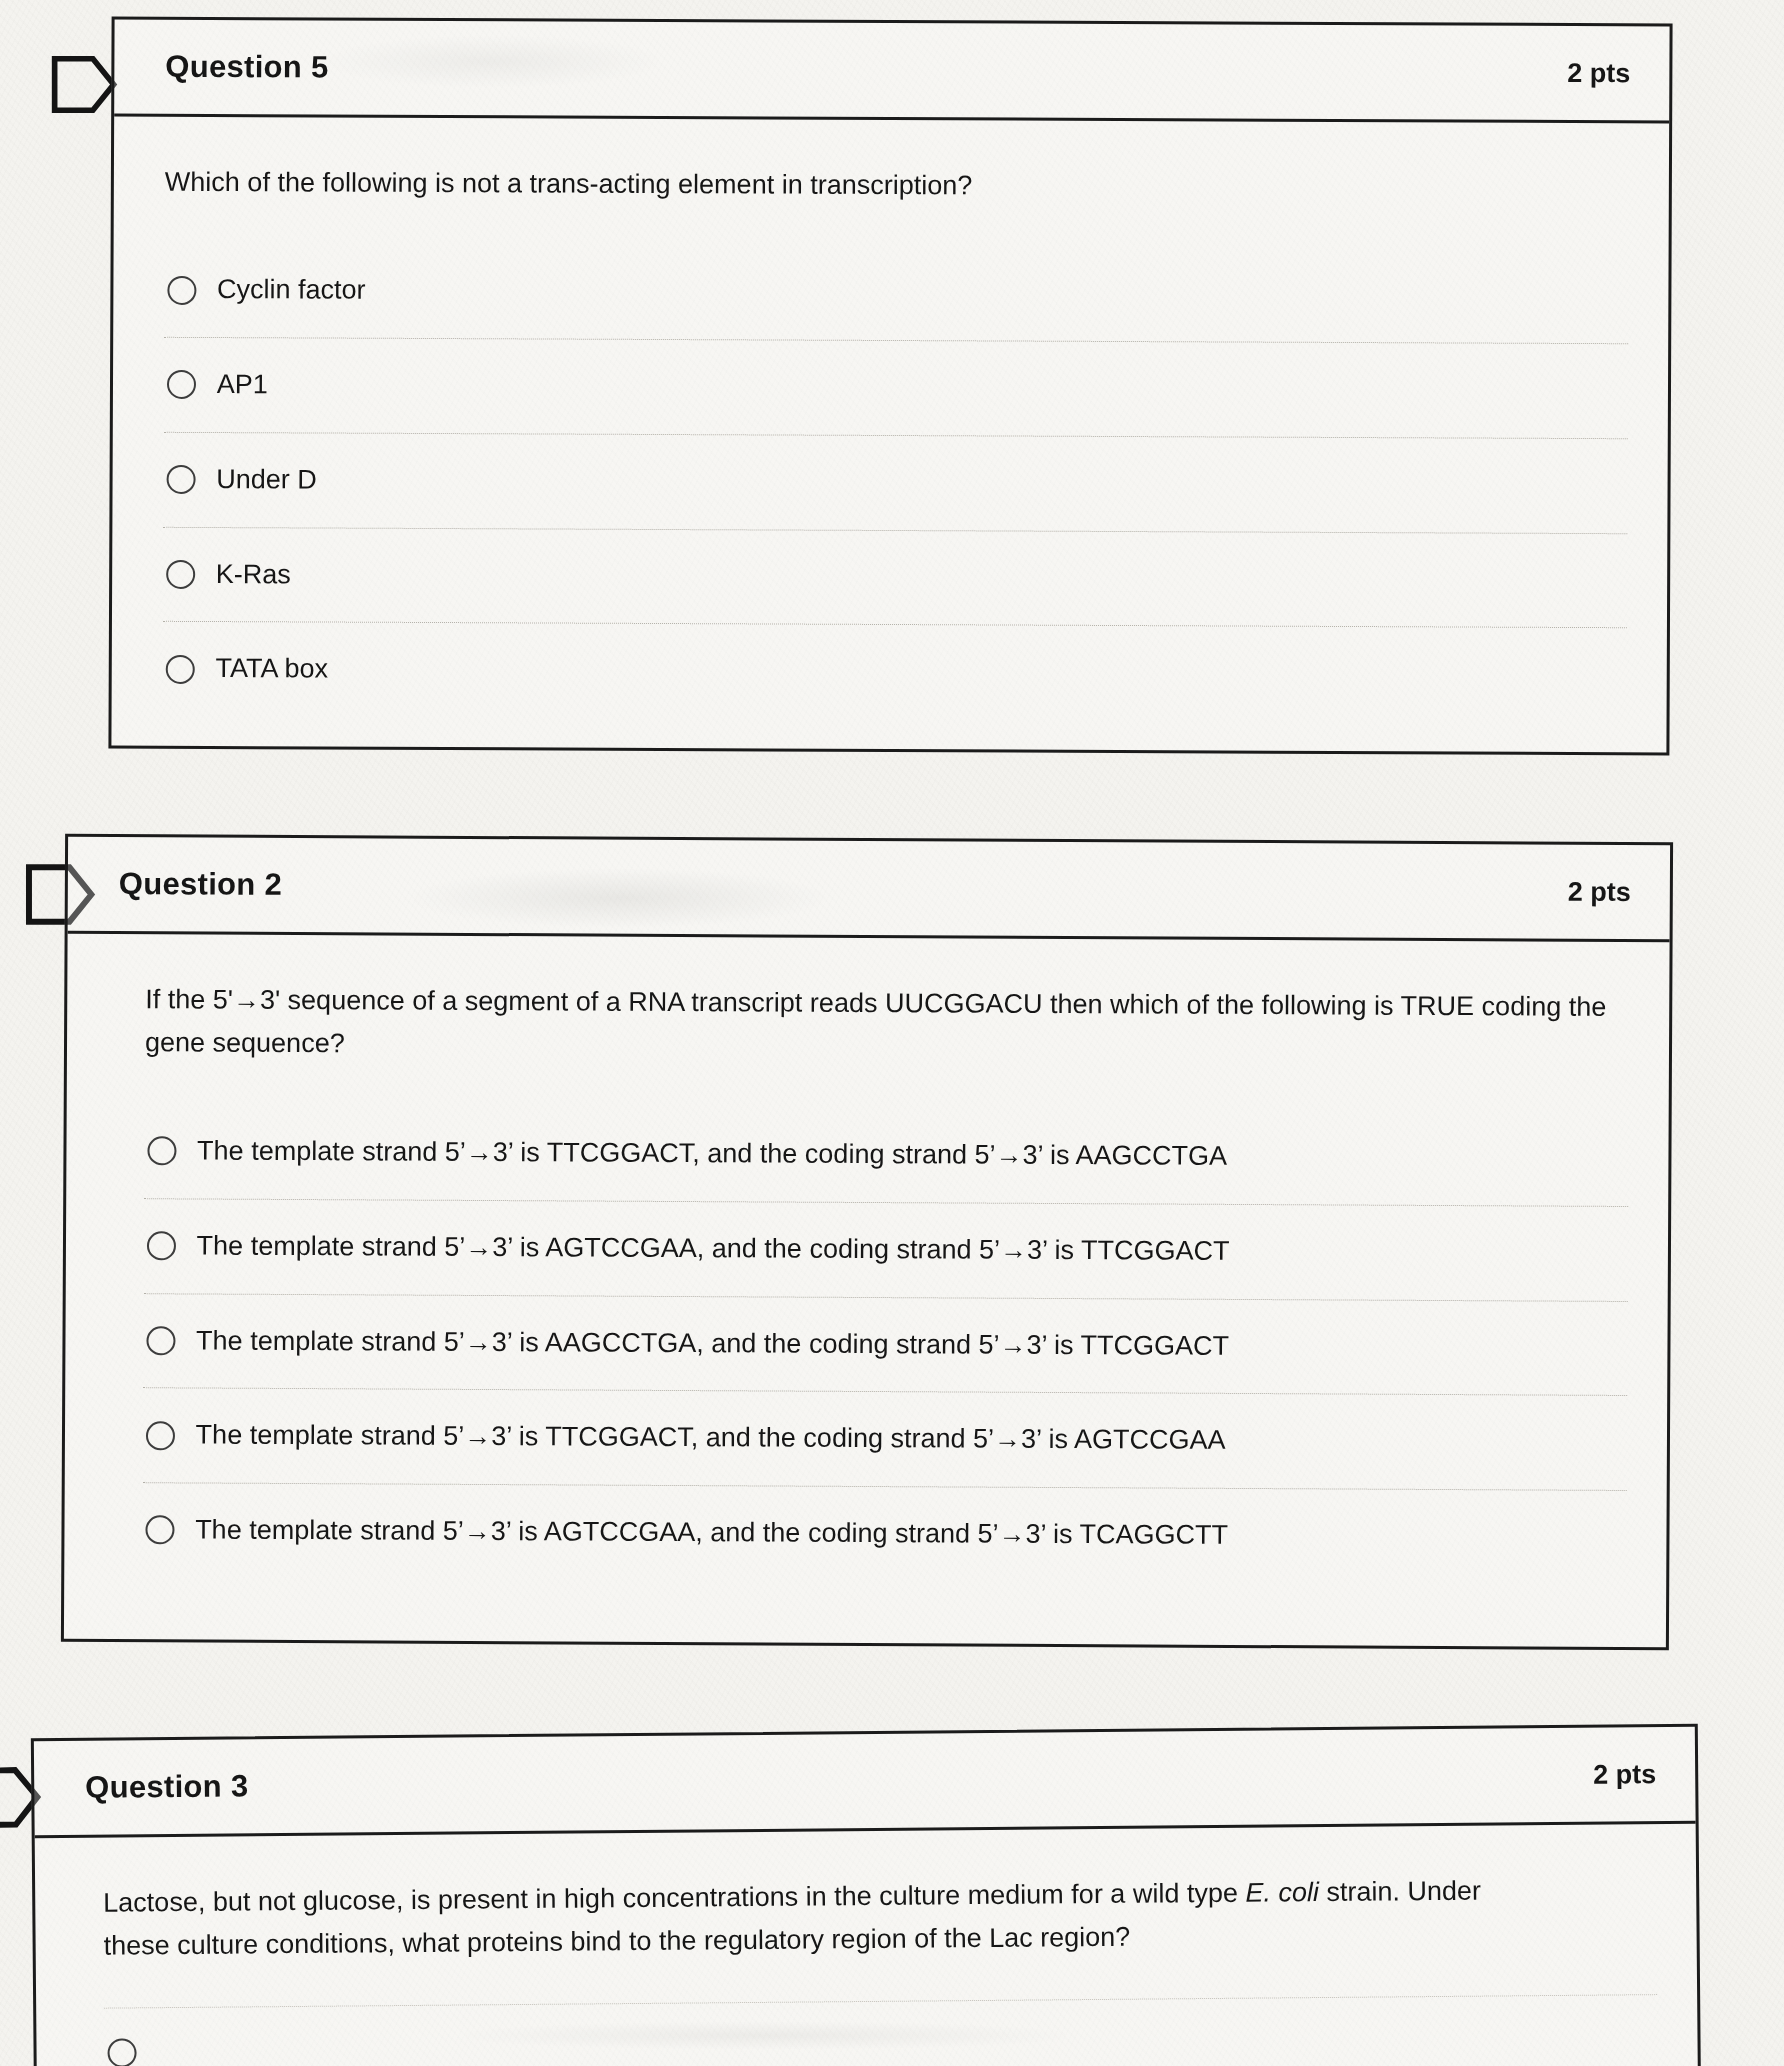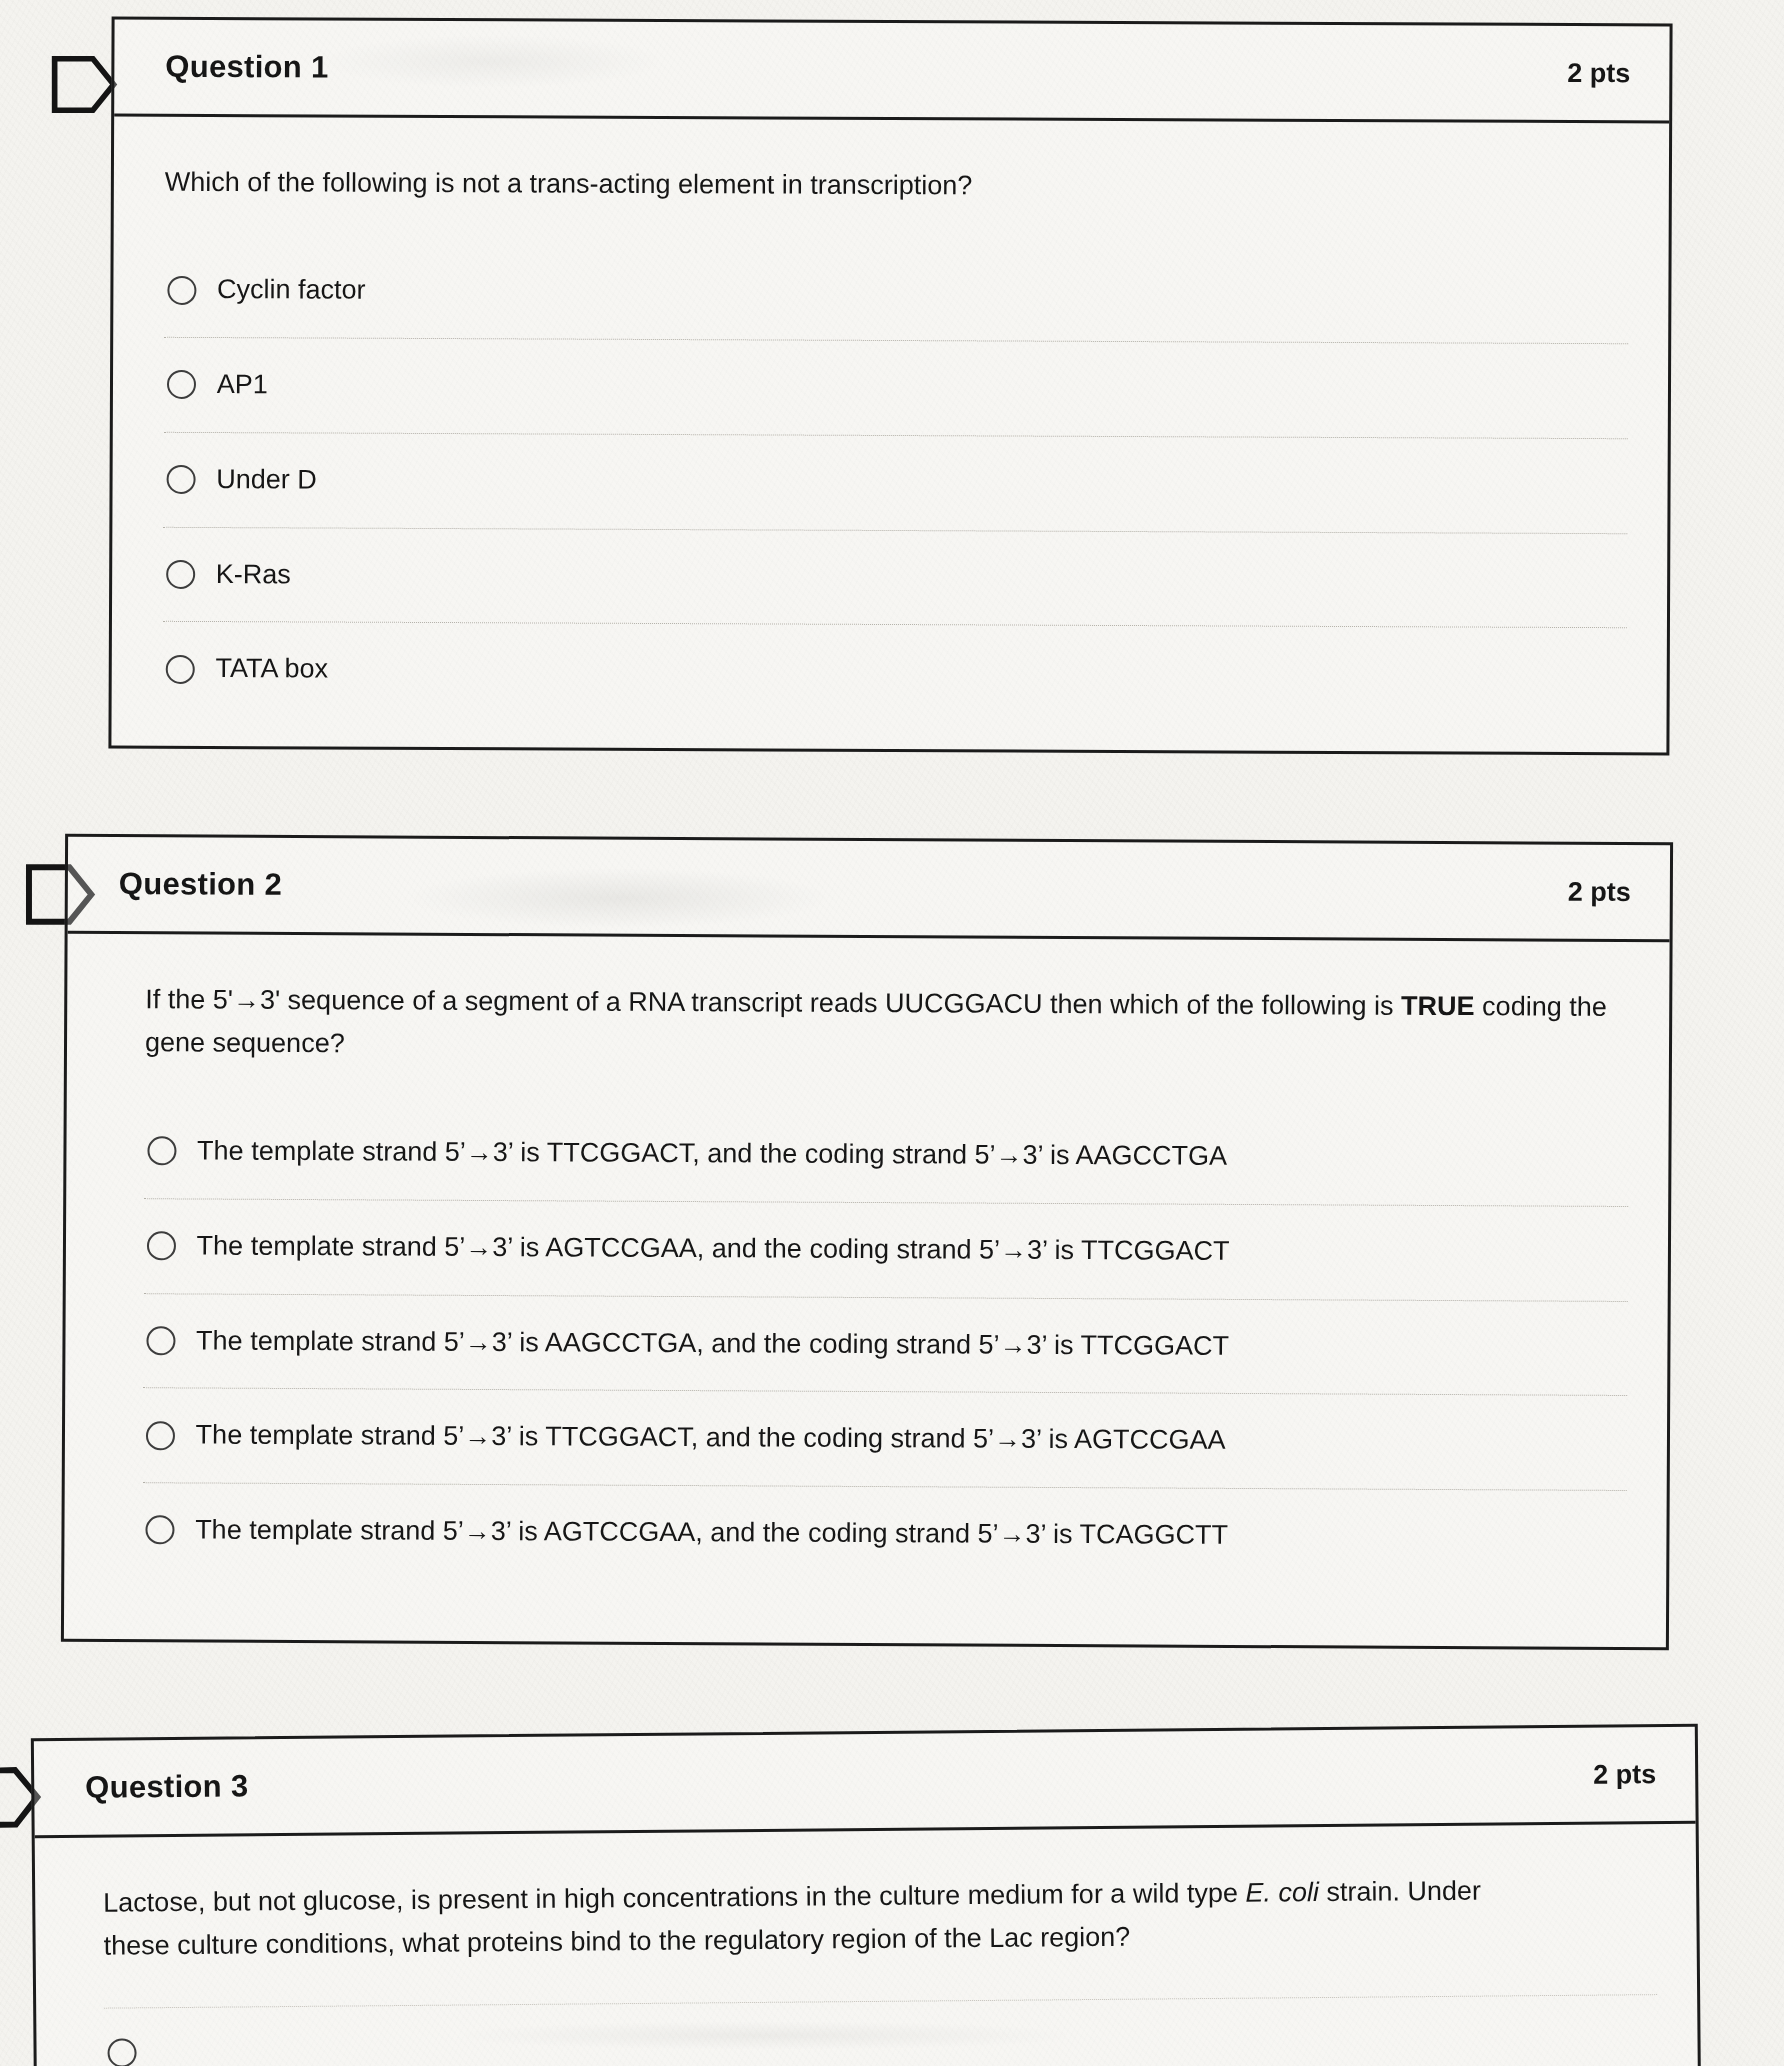--- a/index.html
+++ b/index.html
@@ -88,21 +88,21 @@
 <svg id="q3-flag" class="flag-marker" viewBox="0 0 110 100">
   <polygon points="9,9 70,9 103,50 70,91 9,91" fill="none" stroke="#141414" stroke-width="9" stroke-linejoin="miter"></polygon>
 </svg>
 
 <div id="smudge-q1" class="smudge"></div>
 <div id="smudge-q2" class="smudge"></div>
 <div id="smudge-q3" class="smudge"></div>
 
 <section id="q1-card" class="qcard">
   <header class="qheader">
-    <span class="qtitle">Question 1</span>
+    <span class="qtitle">Question 5</span>
     <span class="qpoints">2 pts</span>
   </header>
   <div class="qbody">
     <div class="prompt"><span>Which of the following is not a trans-acting element in transcription?</span></div>
     <div class="options">
       <div class="option-row">
         <span class="radio"></span>
         <span class="option-label">Cyclin factor</span>
       </div>
       <div class="option-row">
@@ -124,21 +124,21 @@
     </div>
   </div>
 </section>
 
 <section id="q2-card" class="qcard">
   <header class="qheader">
     <span class="qtitle">Question 2</span>
     <span class="qpoints">2 pts</span>
   </header>
   <div class="qbody">
-    <div class="prompt"><span>If the 5'→3' sequence of a segment of a RNA transcript reads UUCGGACU then which of the following is </span><span style="font-weight: 700;">TRUE</span><span> coding the</span><br><span>gene sequence?</span></div>
+    <div class="prompt"><span>If the 5'→3' sequence of a segment of a RNA transcript reads UUCGGACU then which of the following is </span><span style="font-weight: 400;">TRUE</span><span> coding the</span><br><span>gene sequence?</span></div>
     <div class="options">
       <div class="option-row">
         <span class="radio"></span>
         <span class="option-label">The template strand 5’→3’ is TTCGGACT, and the coding strand 5’→3’ is AAGCCTGA</span>
       </div>
       <div class="option-row">
         <span class="radio"></span>
         <span class="option-label">The template strand 5’→3’ is AGTCCGAA, and the coding strand 5’→3’ is TTCGGACT</span>
       </div>
       <div class="option-row">

